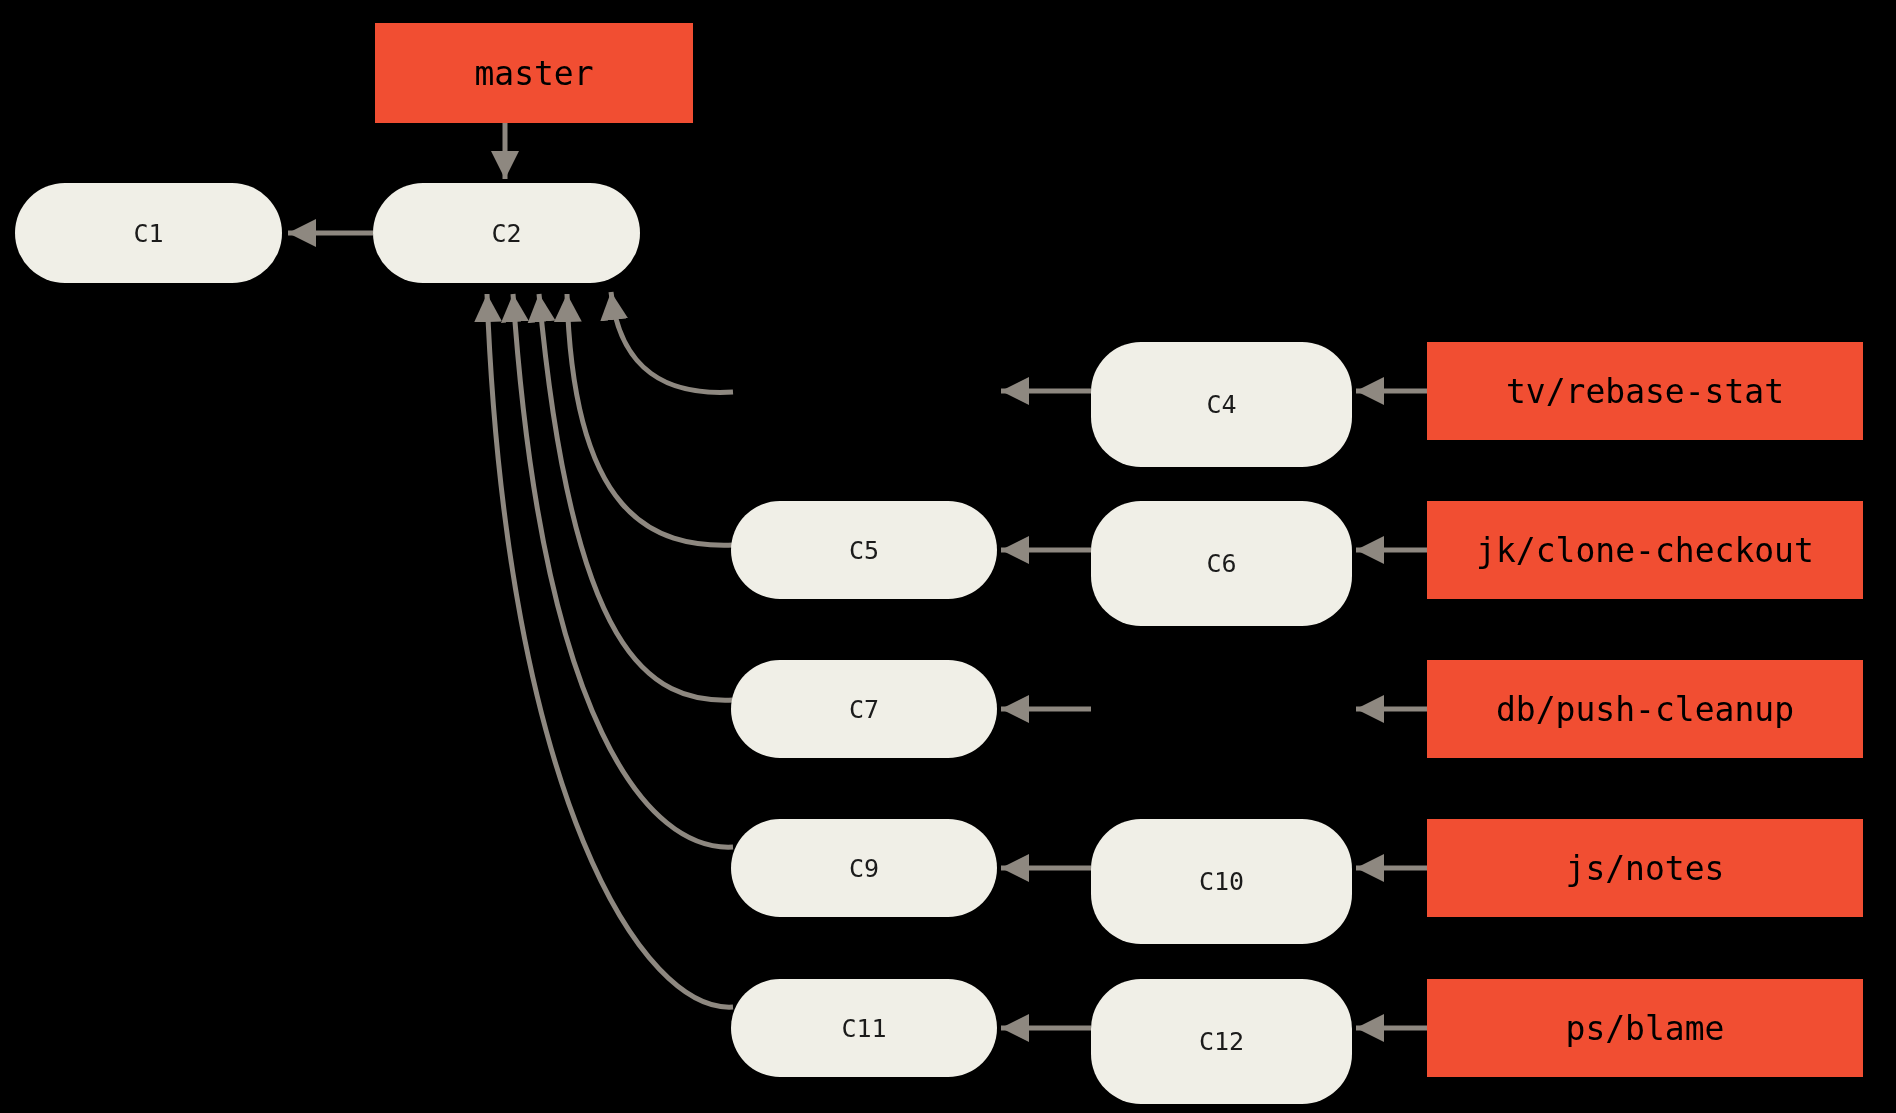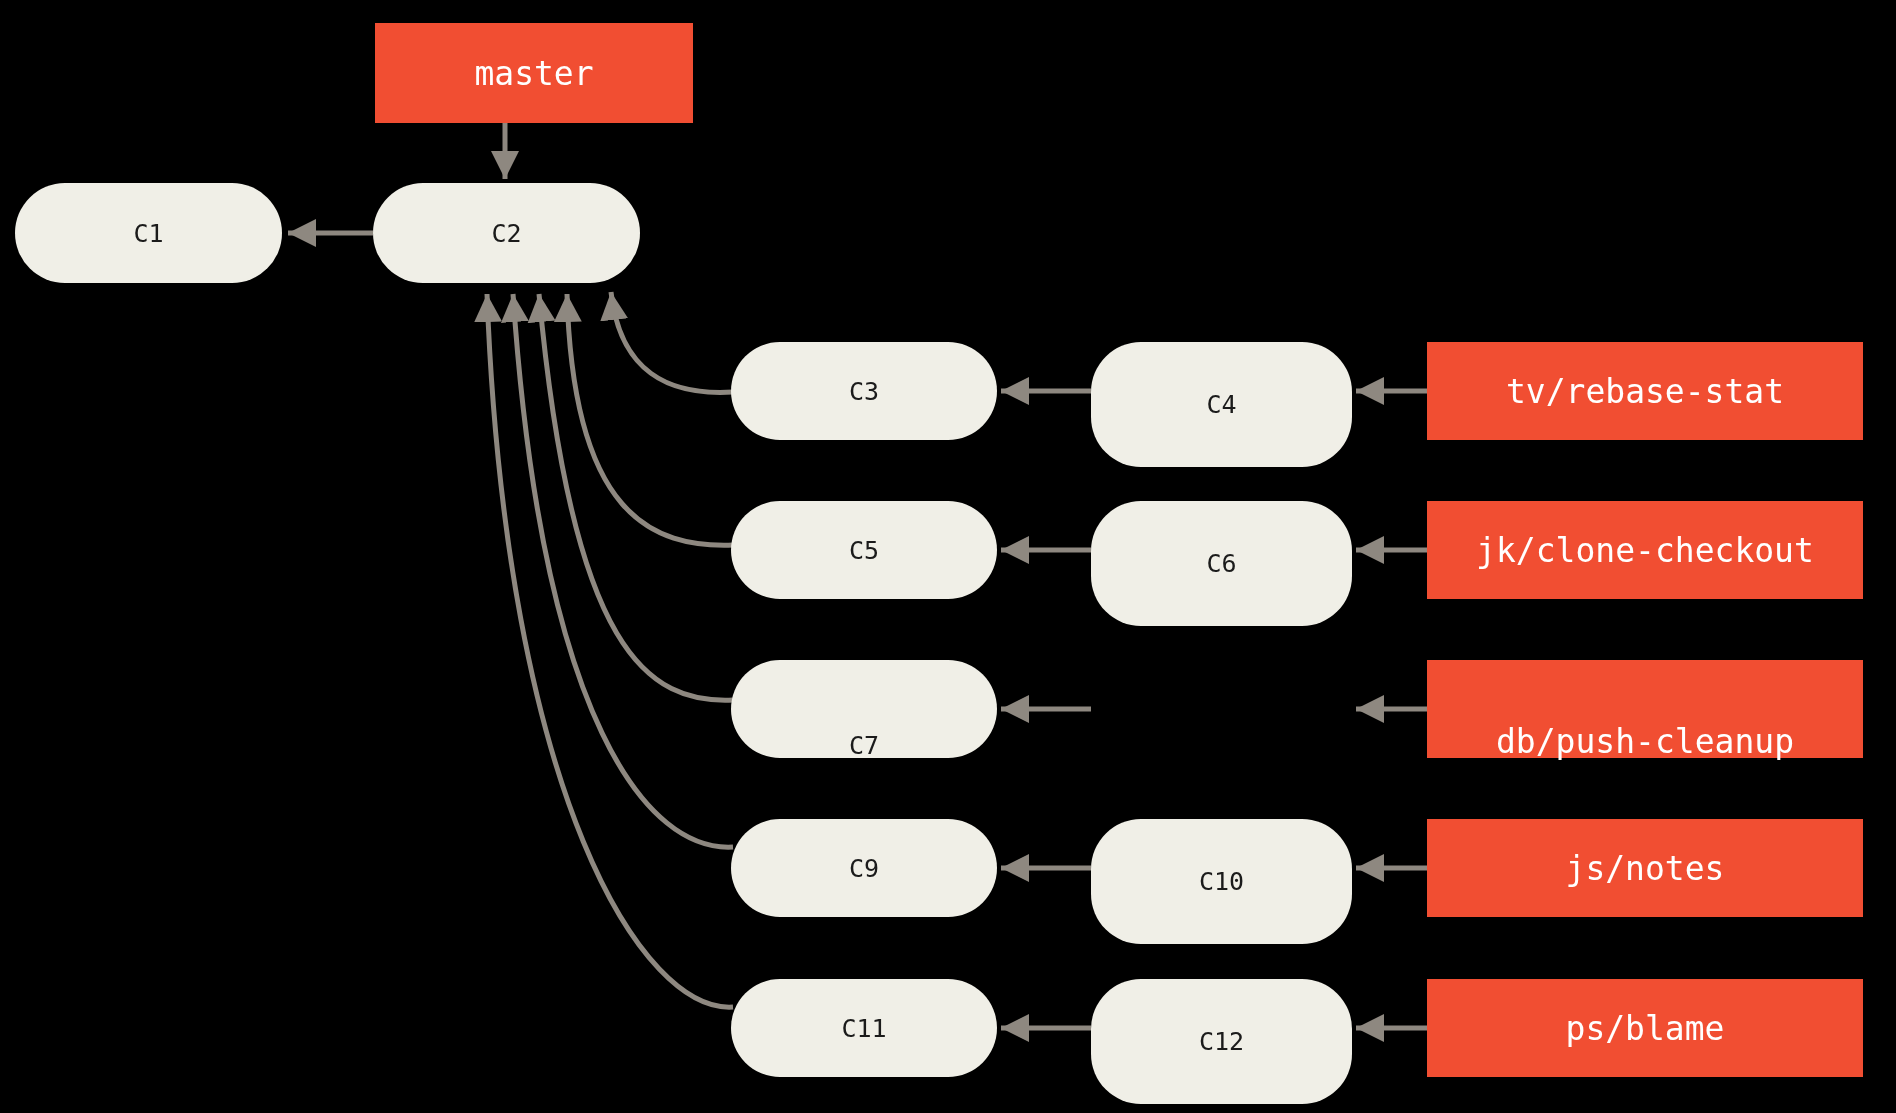--- a/index.html
+++ b/index.html
@@ -32,36 +32,36 @@
     color: #1b1b1b;
     font-size: 25px;
     line-height: 1;
   }
   .branch-box {
     position: absolute;
     background: #f14e32;
     display: flex;
     align-items: center;
     justify-content: center;
-    color: #ffffff;
+    color: #000000;
     font-size: 33px;
     line-height: 1;
   }
   
   .pos-master { left: 375px; top: 23px;  width: 318px; height: 100px; }
   
   .pos-c1 { left: 15px;  top: 183px; width: 267px; height: 100px; }
   .pos-c2 { left: 373px; top: 183px; width: 267px; height: 100px; }
   
   .colA { left: 731px;  width: 266px; height: 98px; }
   .colB { left: 1091px; width: 261px; height: 125px; }
   .colL { left: 1427px; width: 436px; height: 98px; }
   .row0 { top: 342px; }
   .row1 { top: 501px; }
-  .row2 { top: 660px; align-items: flex-end; }
+  .row2 { top: 660px; }
   .row3 { top: 819px; text-align: right; }
   .row4 { top: 979px; }
   .arrow-path {
     stroke: #8e8880;
     stroke-width: 5;
     fill: none;
   }
 </style>
 </head>
 <body>
@@ -102,23 +102,20 @@
     <span>master</span>
   </div>
 
   <div class="commit-node pos-c1">
     <span>C1</span>
   </div>
   <div class="commit-node pos-c2">
     <span>C2</span>
   </div>
 
-  <div class="commit-node colA row0">
-    <span>C3</span>
-  </div>
   <div class="commit-node colB row0">
     <span>C4</span>
   </div>
   <div class="branch-box colL row0">
     <span>tv/rebase-stat</span>
   </div>
 
   <div class="commit-node colA row1">
     <span>C5</span>
   </div>

